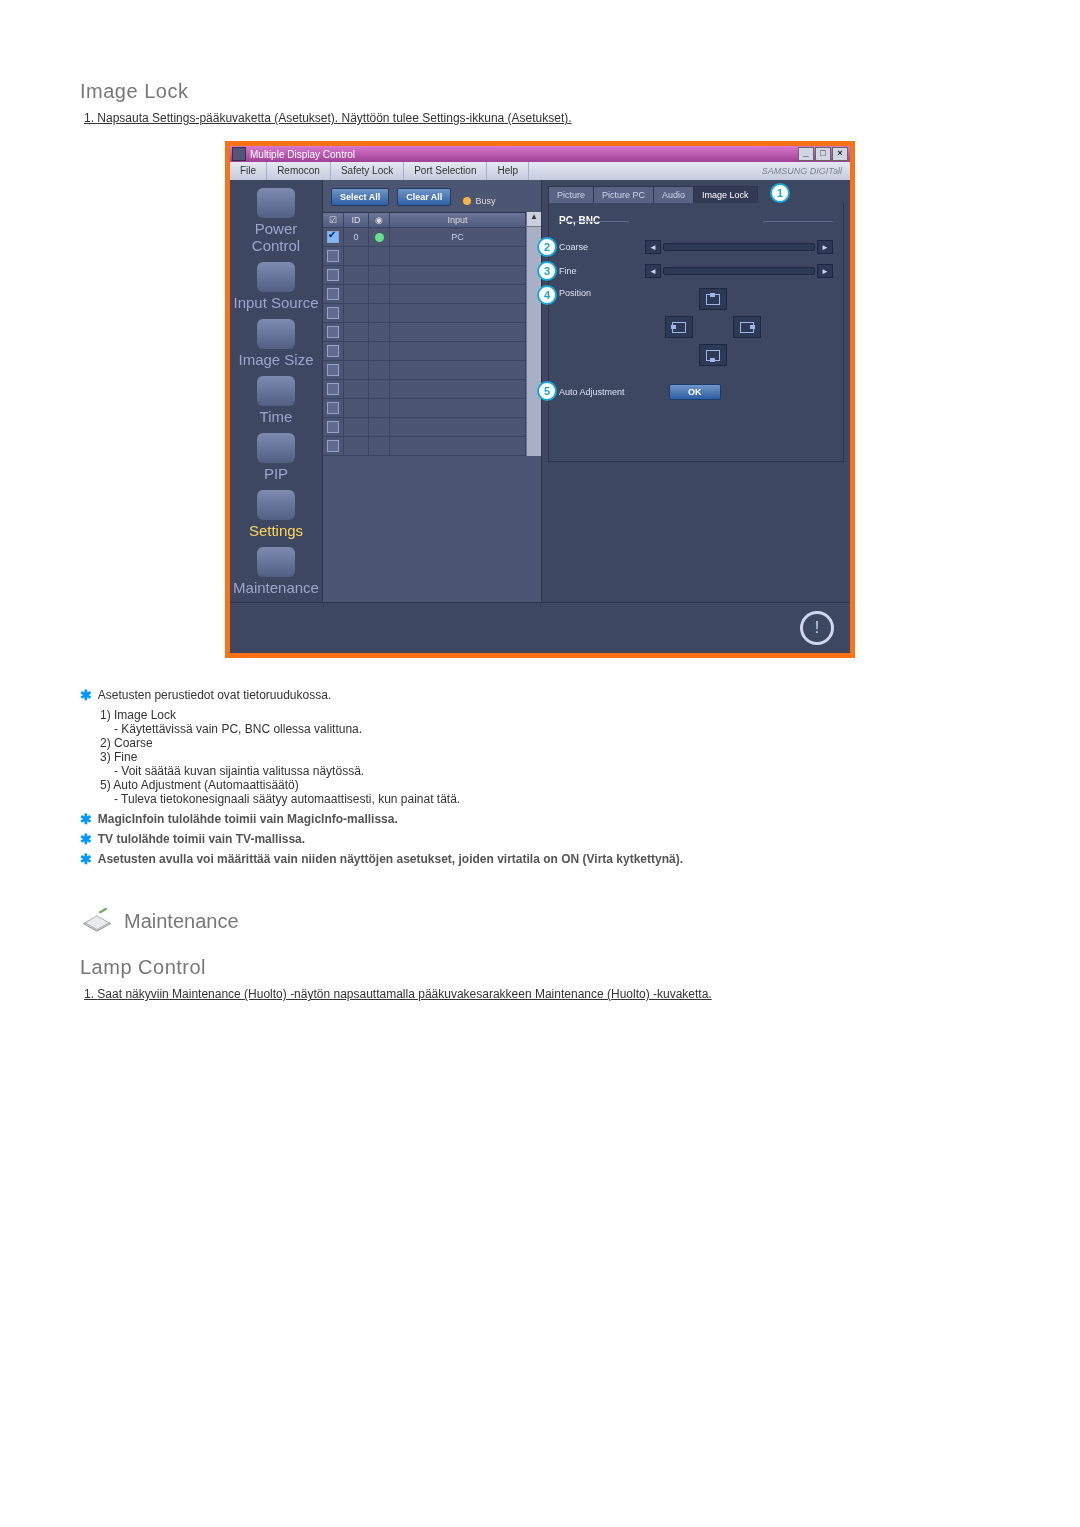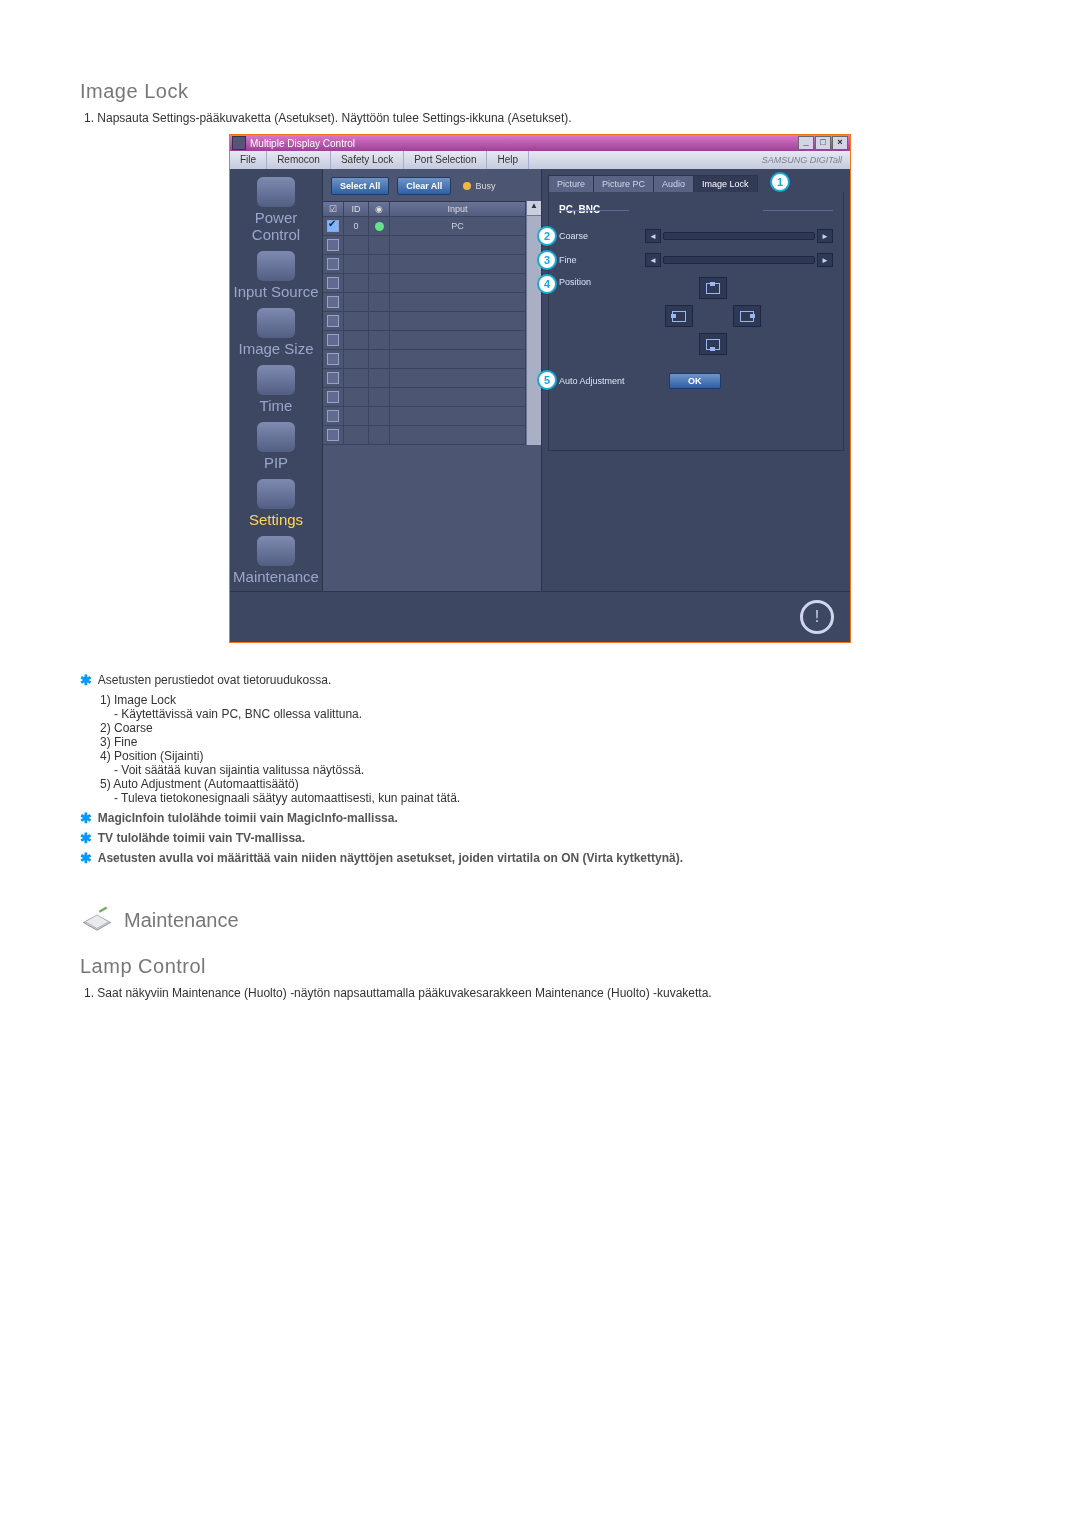--- a/index.html
+++ b/index.html
@@ -11,21 +11,21 @@
     font-size: 12px;
   }
   h2.section-heading {
     font-size: 20px;
     color: #777;
     font-weight: normal;
     margin: 20px 0 8px 0;
     letter-spacing: .5px;
   }
   
-  .doc-list { margin: 4px 0 0 4px; }
+  .doc-list { margin: 4px 0 0 4px; text-decoration: underline; }
   .doc-list .num { display: inline; }
   .doc-list .txt { display: inline; }
   .sublist { margin: 4px 0 4px 20px; }
   .sublist .item-title { display: block; }
   .sublist .item-desc { display: block; margin-left: 14px; }
   .note-line { display: flex; align-items: flex-start; gap: 6px; margin: 6px 0; }
   .star {
     color: #0099ff;
     font-size: 14px;
     line-height: 14px;
@@ -36,22 +36,22 @@
 
   
   .maint-head { display: flex; align-items: center; gap: 10px; margin-top: 40px; }
   .maint-head .icon-box { width: 34px; height: 30px; position: relative; }
   .maint-head .icon-box svg { width: 100%; height: 100%; }
   .maint-head h2 { margin: 0; font-size: 20px; color: #777; font-weight: normal; }
 
   
   .app-wrap {
     width: 620px;
-    margin: 9px auto 30px auto;
-    border: 1px solid #f97316;
+    margin: 16px auto 30px auto;
+    border: 5px solid #f97316;
     font-size: 10px;
     color: #bbb;
     background: #e5e5e5;
   }
   .titlebar {
     height: 16px;
     background: linear-gradient(180deg,#d978cc,#9e4095);
     display: flex;
     align-items: center;
     padding: 0 2px;
@@ -98,21 +98,21 @@
   .sb-lbl { display: block; }
 
   
   .center {
     width: 218px;
     background: #4c5572;
     border-left: 1px solid #2e344a;
     border-right: 1px solid #2e344a;
     display: flex; flex-direction: column;
   }
-  .center-top { padding: 8px 8px 6px 8px; display: flex; align-items: center; gap: 8px; }
+  .center-top { padding: 8px 8px 6px 8px; display: flex; align-items: flex-end; gap: 8px; }
   .btn3d {
     font-size: 9px;
     color: #fff;
     padding: 3px 8px;
     background: linear-gradient(180deg,#6f95c8,#2d5fa5);
     border: 1px solid #233a5e;
     border-radius: 2px;
     font-weight: bold;
   }
   .busy { display: flex; align-items: center; gap: 4px; margin-left: 4px; color: #ddd; font-size: 9px; }
@@ -549,21 +549,20 @@
   <div class="note-line">
     <span class="star">✱</span>
     <span class="note-text">Asetusten perustiedot ovat tietoruudukossa.</span>
   </div>
 
   <div class="sublist">
     <span class="item-title">1)  Image Lock</span>
     <span class="item-desc">- Käytettävissä vain PC, BNC ollessa valittuna.</span>
     <span class="item-title">2)  Coarse</span>
     <span class="item-title">3)  Fine</span>
-    <span class="item-title">4)  Position (Sijainti)</span>
     <span class="item-desc">- Voit säätää kuvan sijaintia valitussa näytössä.</span>
     <span class="item-title">5)  Auto Adjustment (Automaattisäätö)</span>
     <span class="item-desc">- Tuleva tietokonesignaali säätyy automaattisesti, kun painat tätä.</span>
   </div>
 
   <div class="note-line">
     <span class="star">✱</span>
     <span class="note-text bold">MagicInfoin tulolähde toimii vain MagicInfo-mallissa.</span>
   </div>
   <div class="note-line">

